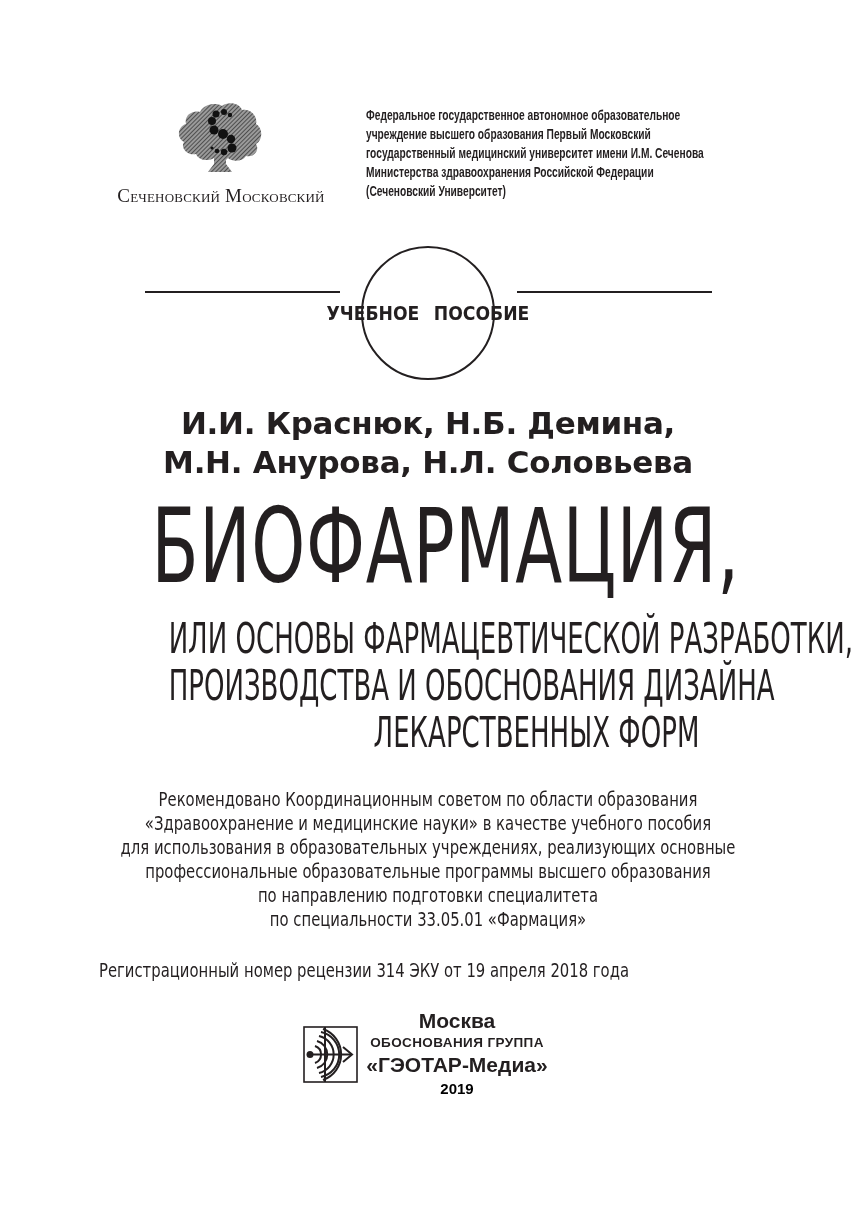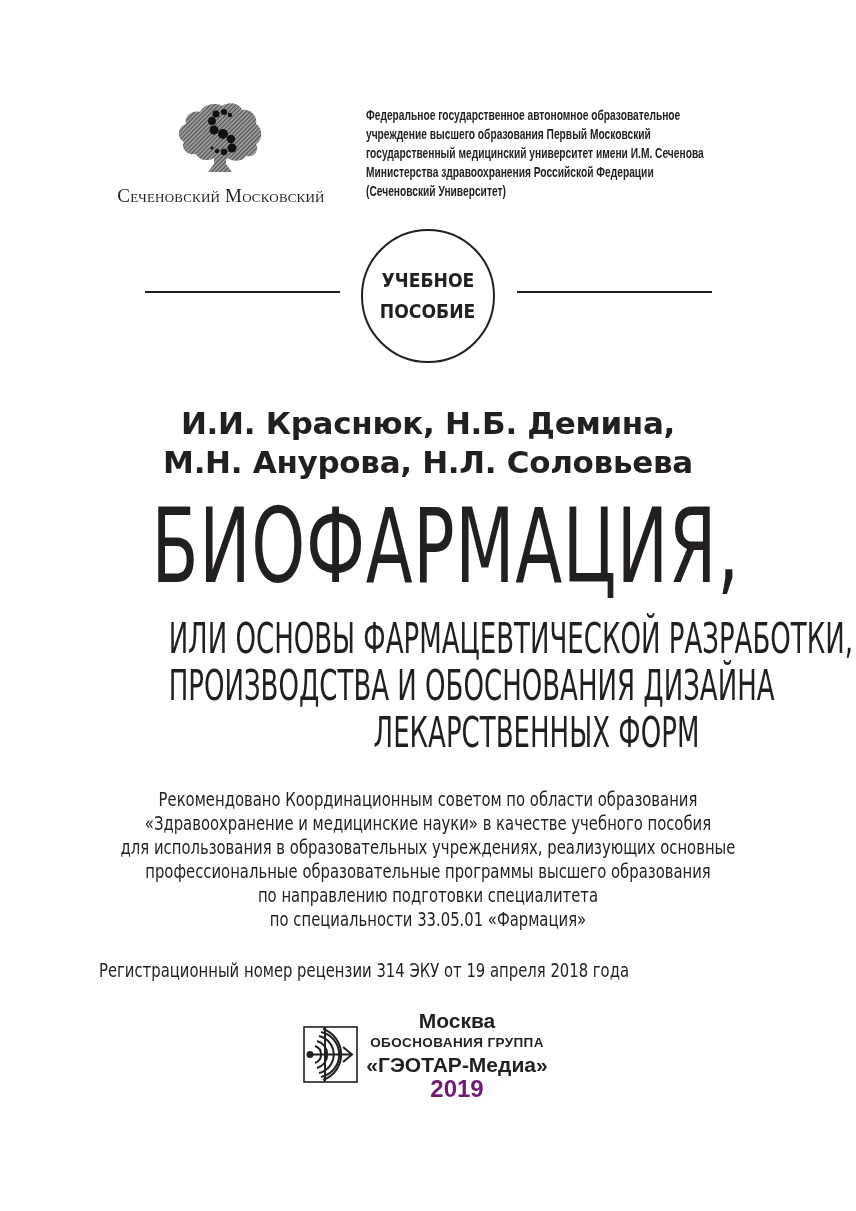--- a/index.html
+++ b/index.html
@@ -49,25 +49,25 @@
       color: #231f20;
     }
 
     
     .rule {
       height: 2px; background: #231f20; top: 291px;
     }
     .rule-left { left: 145px; width: 195px; }
     .rule-right { left: 517px; width: 195px; }
     .badge {
-      left: 361px; top: 229px;
+      left: 361px; top: 246px;
       width: 130px; height: 130px;
       border: 2.5px solid #231f20;
       border-radius: 50%;
-      display: flex; flex-direction: column;
+      display: flex; 
       align-items: center; justify-content: center;
     }
     .badge-line {
       font-family: "DejaVu Sans", sans-serif;
       font-weight: bold;
       font-size: 20px;
       line-height: 31px;
       transform: scaleX(0.86);
       color: #231f20;
       white-space: nowrap;
@@ -167,23 +167,23 @@
       font-family: "Liberation Sans", sans-serif;
       font-weight: bold;
       font-size: 21px;
       line-height: 24px;
       white-space: nowrap;
       color: #231f20;
     }
     .pub-year {
       font-family: "Liberation Sans", sans-serif;
       font-weight: bold;
-      font-size: 24px;
-      line-height: 24px;
-      color: #701a75;
+      font-size: 15px;
+      line-height: 24px;
+      color: #000000;
     }
   </style>
 </head>
 <body>
 
 <div class="abs uni-logo">
   <svg width="100" height="80" viewBox="0 0 100 80">
     <defs>
       <pattern id="hatch" width="3" height="3" patternUnits="userSpaceOnUse" patternTransform="rotate(45)">
         <rect width="3" height="3" fill="#9a9a9a"></rect>

